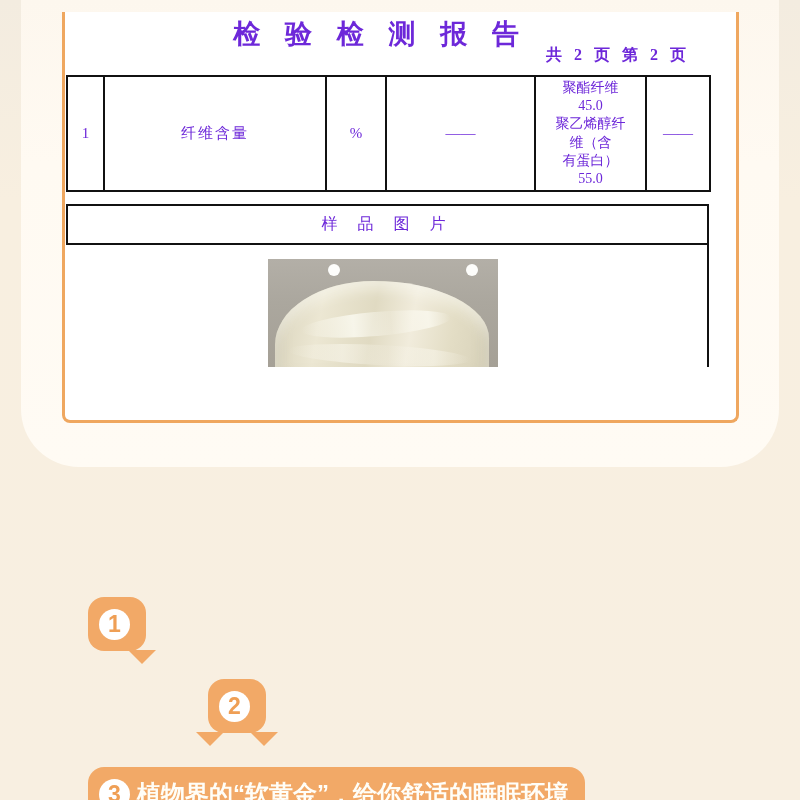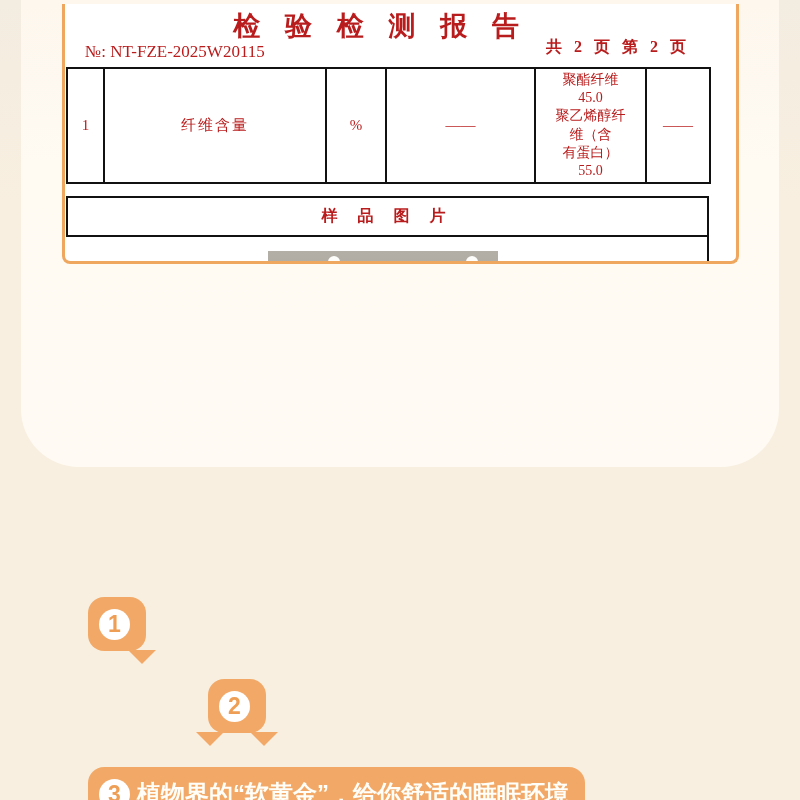--- a/index.html
+++ b/index.html
@@ -11,23 +11,23 @@
     font-family:"Liberation Serif","DejaVu Serif",serif;
   }
   
   .panel {
     position:absolute; left:21px; top:0; width:758px; height:467px;
     background:linear-gradient(180deg,#fdf7ee 0%, #fffaf2 35%, #fffbf4 100%);
     border-radius:0 0 58px 58px;
   }
   
   .card {
-    position:absolute; left:62px; top:4px; width:677px; height:260px;
+    position:absolute; left:62px; top:12px; width:677px; height:411px;
     background:#ffffff; border:3px solid #efa75f; border-top:none;
-    border-radius:0 0 8px 8px; overflow:hidden; color:#b91c1c;
+    border-radius:0 0 8px 8px; overflow:hidden; color:#6d28d9;
   }
   .report-title {
     position:absolute; top:4px; left:0; width:100%;
     text-align:center; padding-right:40px;
     font-size:27px; font-weight:bold; letter-spacing:9px;
   }
   .meta-row { position:absolute; top:36px; left:0; width:100%; height:24px; }
   .report-no { position:absolute; left:20px; top:2px; font-size:17px; }
   .page-info { position:absolute; right:46px; top:-3px; font-size:16px; letter-spacing:4px;font-weight:bold; }
   table.report-table {
@@ -39,21 +39,21 @@
     font-weight:normal; white-space:pre-line; line-height:1.35;
   }
   .report-table th { height:48px; font-size:15px; }
   .report-table td { height:71px; font-size:15px; }
   th.h-seq { font-size:13px; line-height:1.2; }
   td.c-item { letter-spacing:2px; }
   td.c-result { font-size:14px; line-height:1.3; padding:2px 15px; }
   .sample-title-box {
     position:absolute; left:1px; top:192px; width:643px; height:41px;
     border:2px solid #111; display:flex; align-items:center; justify-content:center;
-    font-size:16px; font-weight:bold; letter-spacing:8px;
+    font-size:16px; font-weight:normal; letter-spacing:8px;
   }
   .sample-right-border {
     position:absolute; left:642px; top:231px; width:2px; height:124px; background:#111;
   }
   
   .photo {
     position:absolute; left:203px; top:247px; width:230px; height:108px;
     background:linear-gradient(180deg,#b3afa7 0%, #aba79e 40%, #a5a096 100%);
     overflow:hidden;
   }
@@ -105,24 +105,20 @@
 
 <div class="page">
 
   <div class="panel"></div>
 
   <div class="card">
 
     <div class="report-title">检 验 检 测 报 告</div>
 
     <div class="meta-row">
-      <div class="report-no">
-        <span>№:</span>
-        <span>NT-FZE-2025W20115</span>
-      </div>
       <div class="page-info">共 2 页 第 2 页</div>
     </div>
 
     <table class="report-table">
       <colgroup>
         <col style="width:37px">
           <col style="width:222px">
           <col style="width:60px">
         <col style="width:149px">
           <col style="width:111px">

